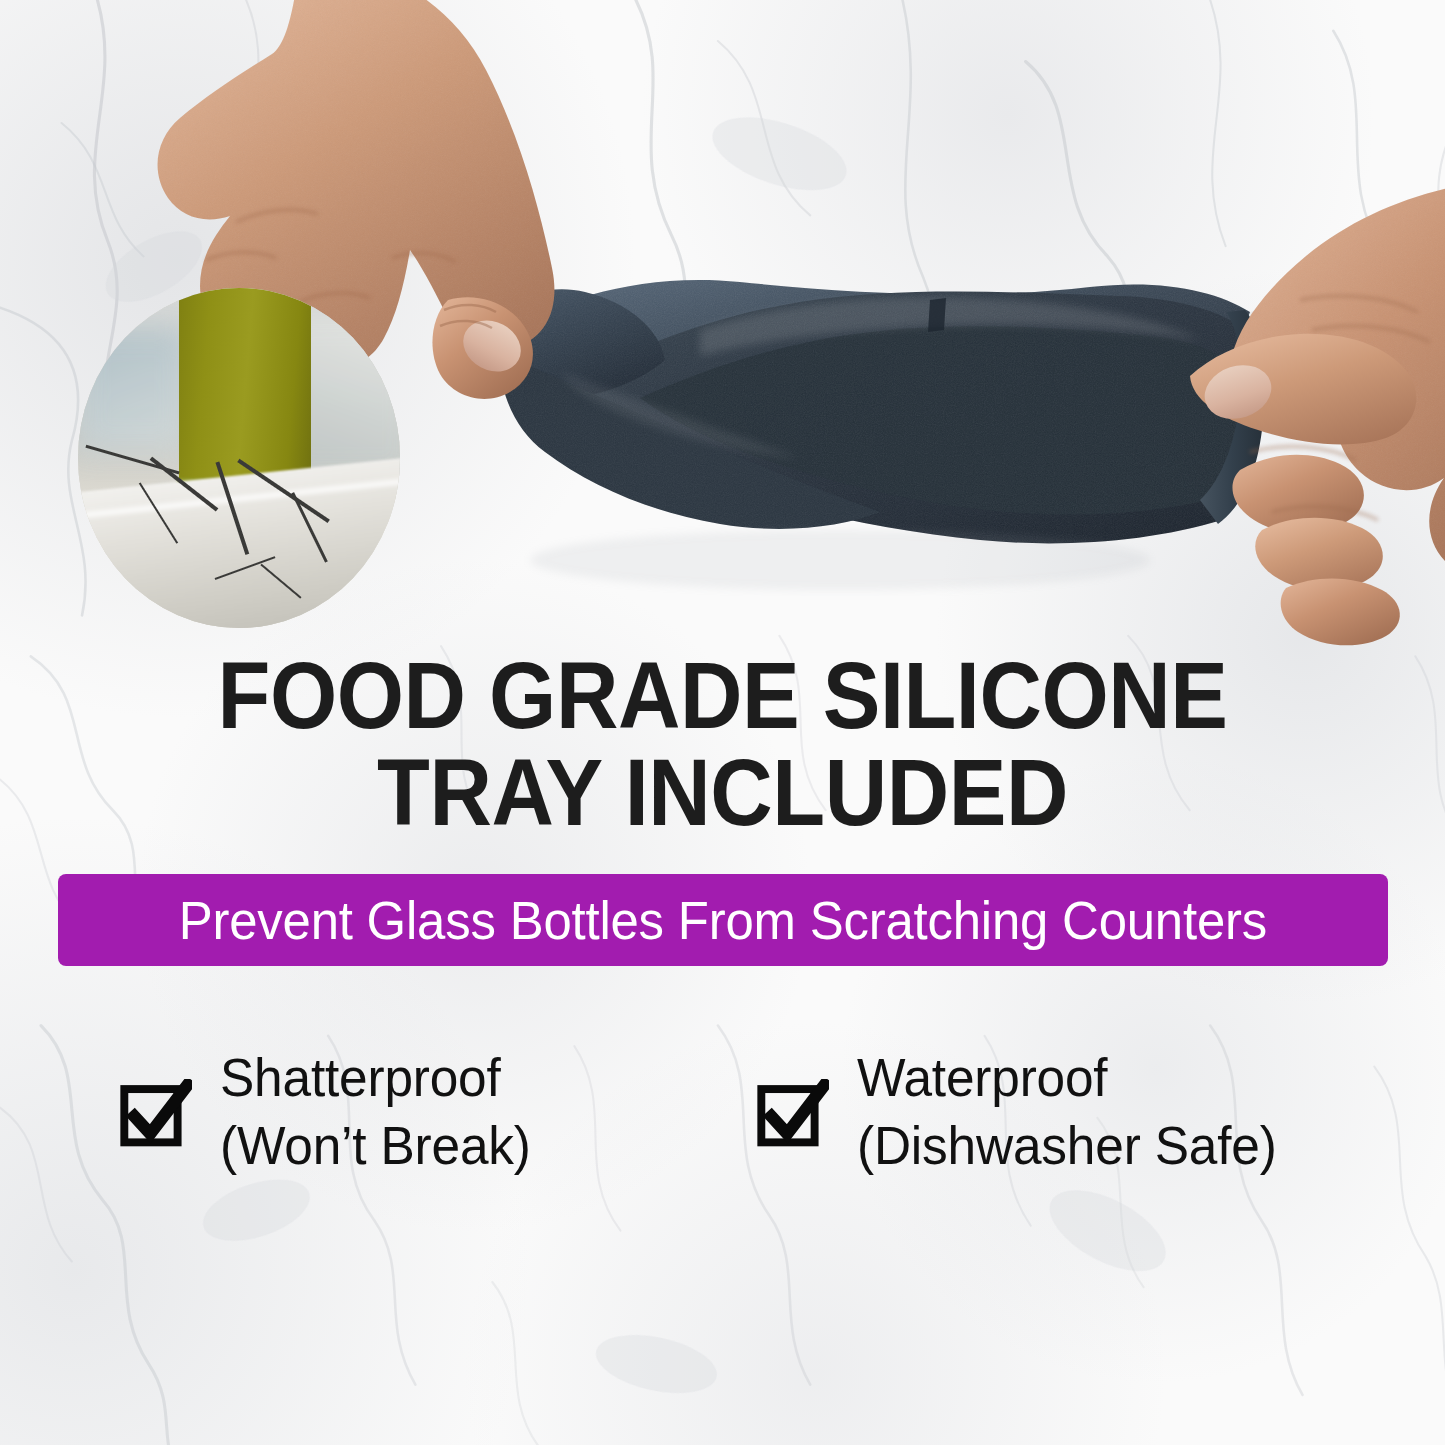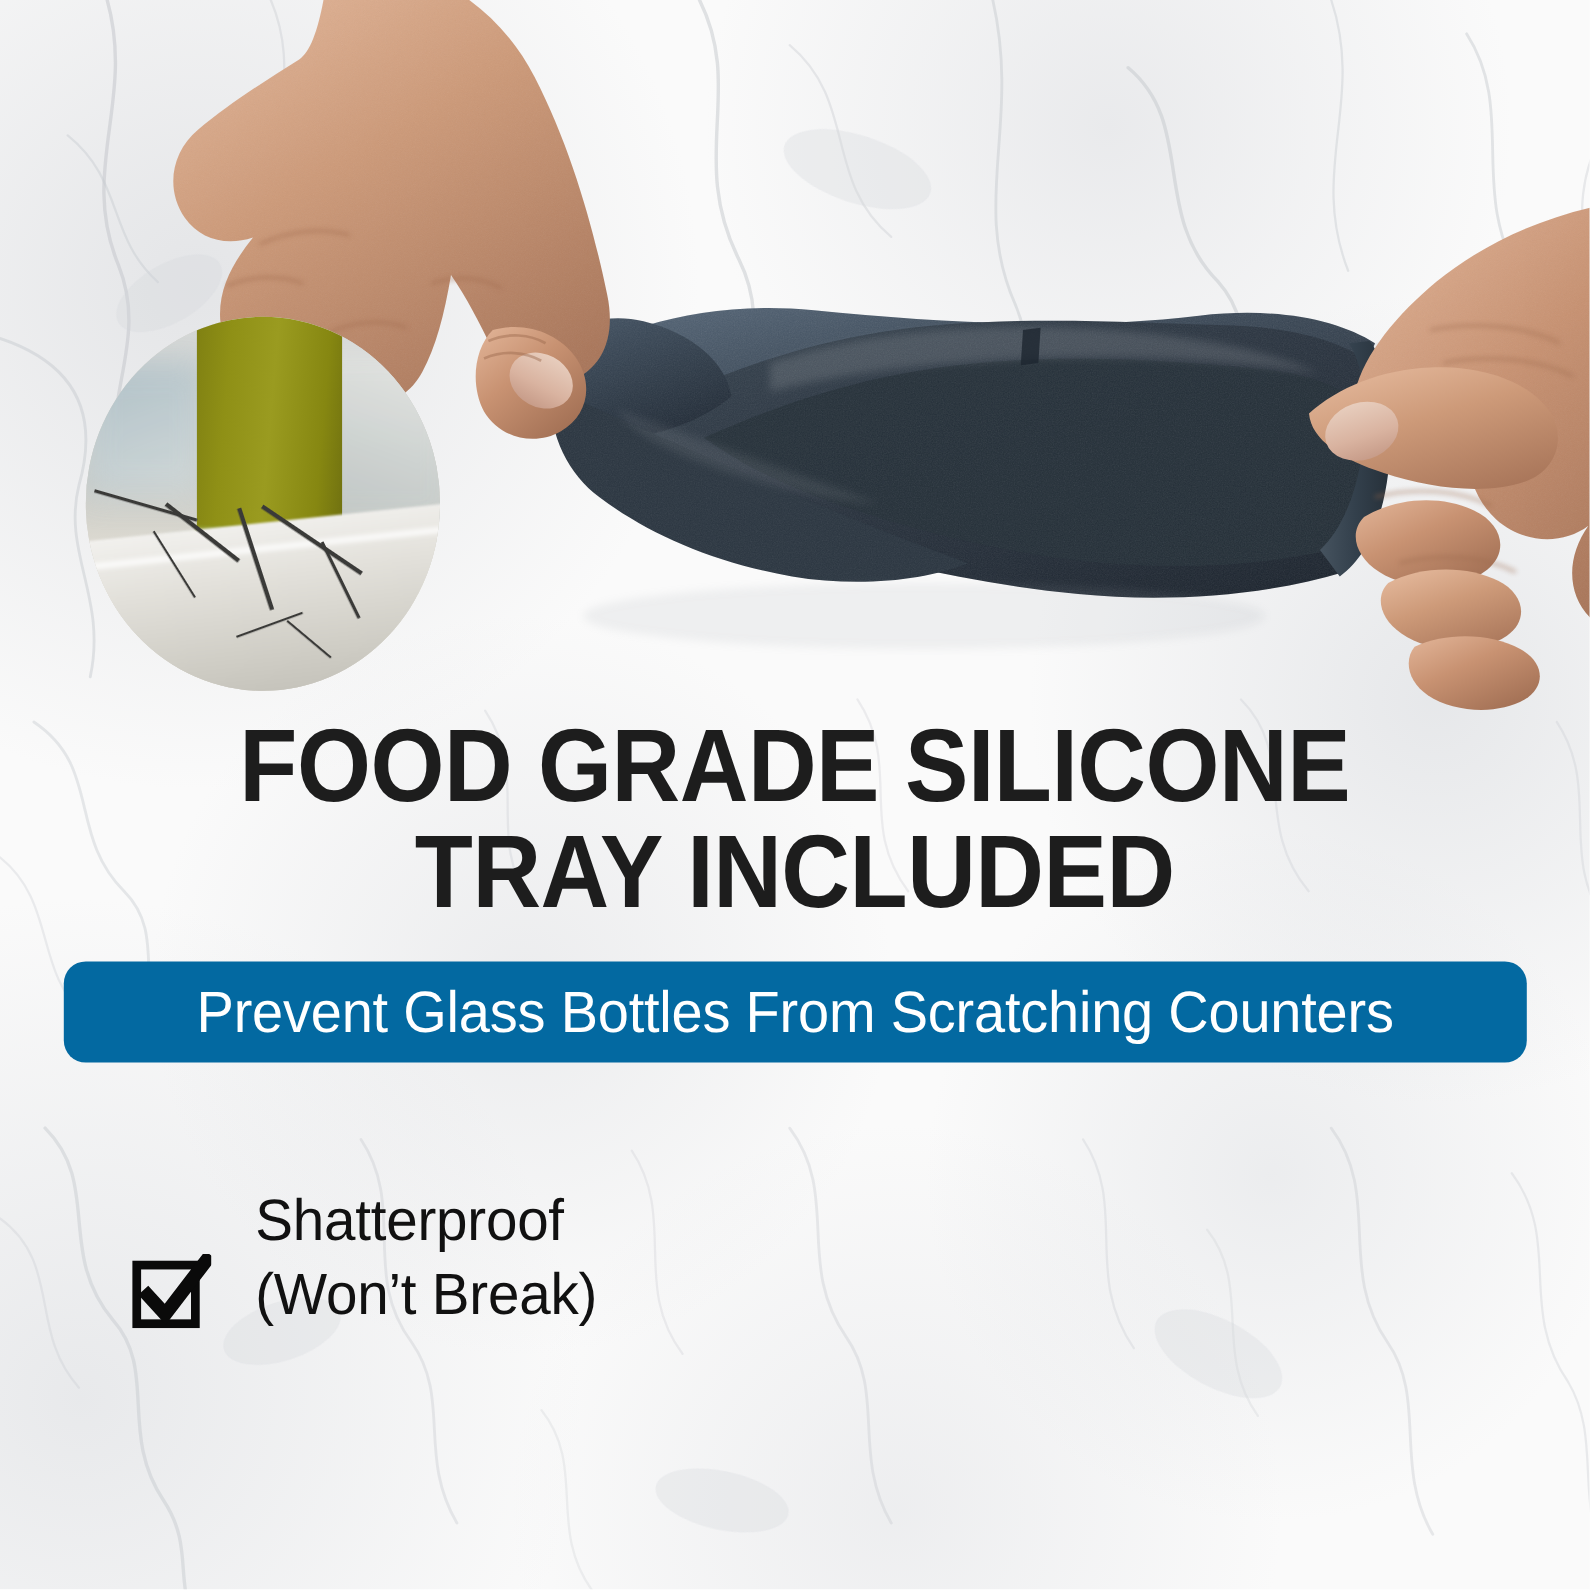--- a/index.html
+++ b/index.html
@@ -146,22 +146,22 @@
     transform: scaleX(0.92);
     transform-origin: center top;
     white-space: pre-line;
   }
 
   
   .banner {
     position: absolute;
     left: 58px; top: 874px;
     width: 1330px; height: 92px;
-    background: #0369a1;
-    border-radius: 20px;
+    background: #a21caf;
+    border-radius: 8px;
     display: flex;
     align-items: center;
     justify-content: center;
   }
   .banner-text {
     color: #ffffff;
     font-family: "Liberation Sans Narrow", "Liberation Sans", sans-serif;
     font-weight: 400;
     font-size: 53px;
     letter-spacing: -0.2px;
@@ -173,22 +173,22 @@
   .features {
     position: absolute;
     left: 120px; top: 1012px;
     width: 1280px; height: 430px;
     display: grid;
     grid-template-columns: 637px 637px;
     grid-template-rows: 200px 230px;
   }
   .feature {
     display: flex;
-    align-items: flex-end;
-    gap: 40px;
+    align-items: center;
+    gap: 28px;
   }
   .checkbox-icon {
     flex: 0 0 auto;
     width: 72px;
     height: 72px;
     margin-top: 6px;
   }
   .feature-text {
     font-family: "Liberation Sans Narrow", "Liberation Sans", sans-serif;
     font-weight: 400;
@@ -470,18 +470,26 @@
 
     <div class="feature">
       <svg class="checkbox-icon" viewBox="0 0 100 100">
         <rect x="6" y="14" width="74" height="74" fill="none" stroke="#0a0a0a" stroke-width="11"></rect>
         <path d="M20,52 L42,76 L94,8" fill="none" stroke="#0a0a0a" stroke-width="17" stroke-linecap="square" stroke-linejoin="miter"></path>
       </svg>
       <div class="feature-text">Shatterproof
 (Won’t Break)</div>
     </div>
 
+    <div class="feature">
+      <svg class="checkbox-icon" viewBox="0 0 100 100">
+        <rect x="6" y="14" width="74" height="74" fill="none" stroke="#0a0a0a" stroke-width="11"></rect>
+        <path d="M20,52 L42,76 L94,8" fill="none" stroke="#0a0a0a" stroke-width="17" stroke-linecap="square" stroke-linejoin="miter"></path>
+      </svg>
+      <div class="feature-text">Waterproof
+(Dishwasher Safe)</div>
+    </div>
 
 
 
   </div>
 
 </div>
 
 </body></html>

